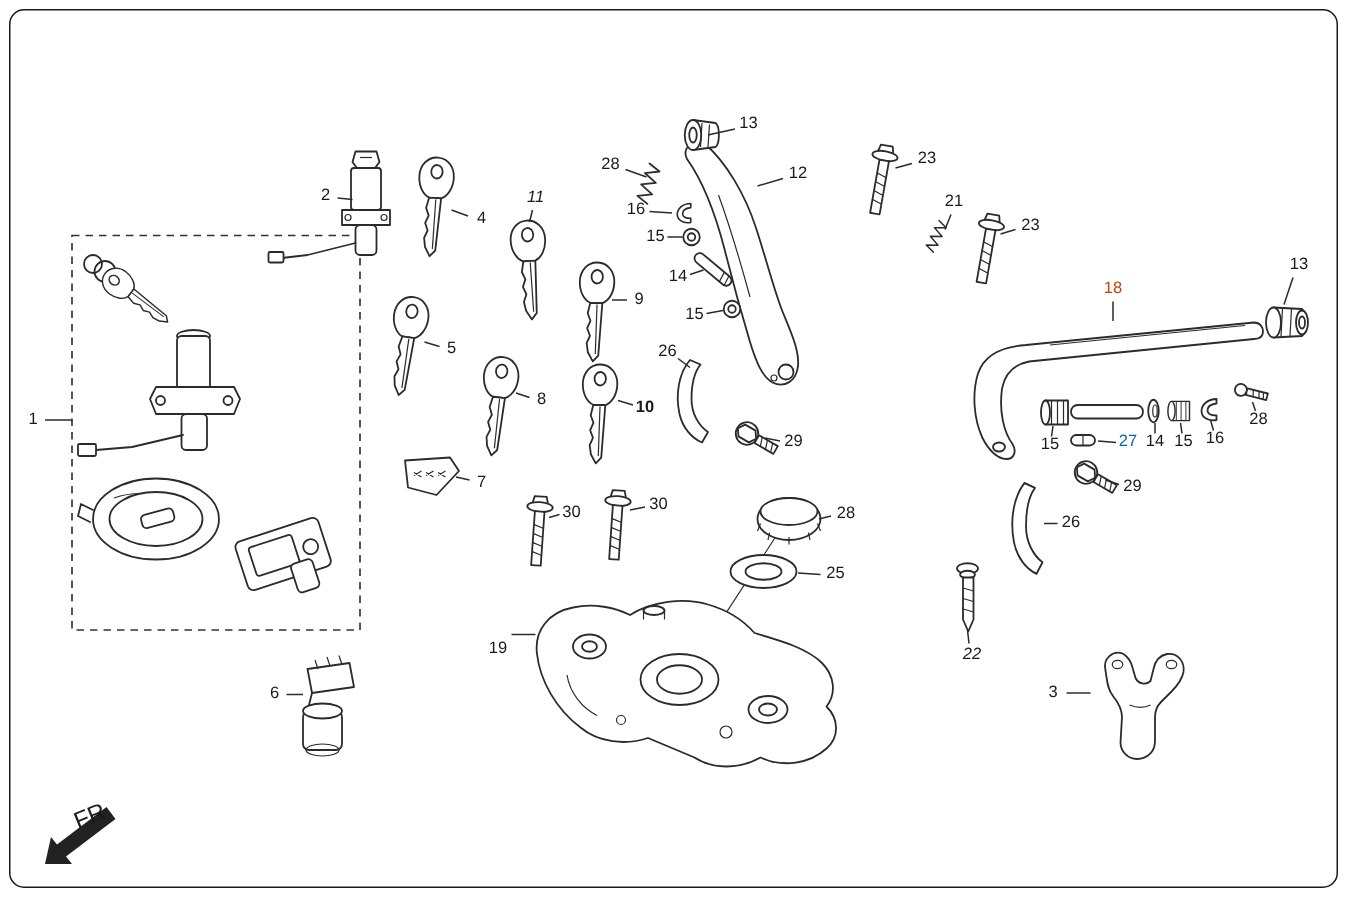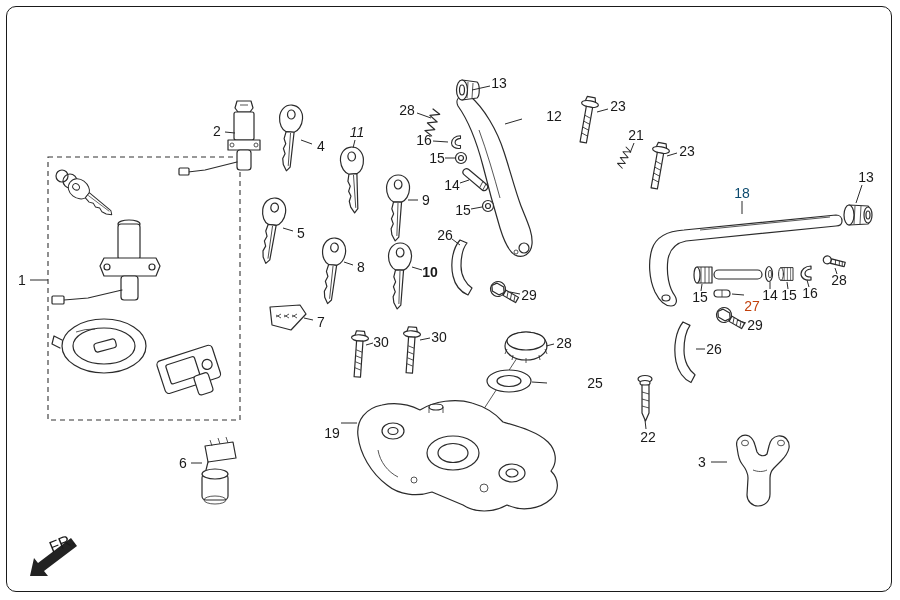--- a/index.html
+++ b/index.html
@@ -6,21 +6,21 @@
   #stage{position:relative;width:900px;height:600px;background:#fff;overflow:hidden;
          font-family:"Liberation Sans", sans-serif;}
   #frame{position:absolute;left:6px;top:6px;width:886px;height:586px;
          border:1.5px solid #1a1a1a;border-radius:10px;box-sizing:border-box;}
   #artwork{position:absolute;left:0;top:0;}
   .ln{fill:none;stroke:#2b2b2b;stroke-width:1.2;stroke-linecap:round;stroke-linejoin:round;}
   .fl{fill:#ffffff;stroke:#2b2b2b;stroke-width:1.2;stroke-linecap:round;stroke-linejoin:round;}
   .dk{fill:#222222;stroke:none;}
   .thin{fill:none;stroke:#2b2b2b;stroke-width:0.8;}
   .leader{stroke:#2b2b2b;stroke-width:1;}
-  .part-label{position:absolute;transform:translate(-50%,-50%);font-size:14px;color:#1a1a1a;
+  .part-label{position:absolute;transform:translate(-50%,-50%);font-size:11px;color:#1a1a1a;
               line-height:1;white-space:nowrap;}
   .frtext{font-size:16px;fill:#1a1a1a;}
 </style>
 </head>
 <body>
 
 <div id="stage">
   <div id="frame"></div>
 
   <svg id="artwork" width="900" height="600" viewBox="0 0 900 600">
@@ -277,51 +277,51 @@
         <line x1="341" y1="423" x2="357" y2="423" class="leader"></line>
         <line x1="646" y1="429" x2="645" y2="420" class="leader"></line>
         <line x1="191" y1="463" x2="202" y2="463" class="leader"></line>
         <line x1="711" y1="462" x2="727" y2="462" class="leader"></line>
       </g>
   </svg>
 
   <div id="label-layer">
       <div class="part-label" style="left: 499px; top: 83px; color: rgb(26, 26, 26);">13</div>
       <div class="part-label" style="left: 407px; top: 110px; color: rgb(26, 26, 26);">28</div>
-      <div class="part-label" style="left: 532px; top: 116px; color: rgb(26, 26, 26); margin-left: 22px;">12</div>
+      <div class="part-label" style="left: 532px; top: 116px; color: rgb(26, 26, 26);">12</div>
       <div class="part-label" style="left: 618px; top: 106px; color: rgb(26, 26, 26);">23</div>
       <div class="part-label" style="left: 217px; top: 131px; color: rgb(26, 26, 26);">2</div>
       <div class="part-label" style="left: 424px; top: 140px; color: rgb(26, 26, 26);">16</div>
       <div class="part-label" style="left: 636px; top: 135px; color: rgb(26, 26, 26);">21</div>
       <div class="part-label" style="left: 321px; top: 146px; color: rgb(26, 26, 26);">4</div>
       <div class="part-label" style="left: 357px; top: 132px; color: rgb(26, 26, 26); font-style: italic;">11</div>
       <div class="part-label" style="left: 437px; top: 158px; color: rgb(26, 26, 26);">15</div>
       <div class="part-label" style="left: 687px; top: 151px; color: rgb(26, 26, 26);">23</div>
       <div class="part-label" style="left: 452px; top: 185px; color: rgb(26, 26, 26);">14</div>
       <div class="part-label" style="left: 426px; top: 200px; color: rgb(26, 26, 26);">9</div>
-      <div class="part-label" style="left: 742px; top: 193px; color: #0c4a6e; text-align: center;">18</div>
+      <div class="part-label" style="left: 742px; top: 193px; color: #c2410c; text-align: center;">18</div>
       <div class="part-label" style="left: 866px; top: 177px; color: rgb(26, 26, 26);">13</div>
       <div class="part-label" style="left: 463px; top: 210px; color: rgb(26, 26, 26);">15</div>
       <div class="part-label" style="left: 301px; top: 233px; color: rgb(26, 26, 26);">5</div>
       <div class="part-label" style="left: 445px; top: 235px; color: rgb(26, 26, 26);">26</div>
       <div class="part-label" style="left: 361px; top: 267px; color: rgb(26, 26, 26);">8</div>
       <div class="part-label" style="left: 430px; top: 272px; color: rgb(26, 26, 26); font-weight: bold;">10</div>
       <div class="part-label" style="left: 22px; top: 280px; color: rgb(26, 26, 26);">1</div>
       <div class="part-label" style="left: 700px; top: 297px; color: rgb(26, 26, 26);">15</div>
-      <div class="part-label" style="left: 752px; top: 295px; color: #c2410c; margin-top: 11px;">27</div>
+      <div class="part-label" style="left: 752px; top: 295px; color: #0369a1;">27</div>
       <div class="part-label" style="left: 770px; top: 295px; color: rgb(26, 26, 26);">14</div>
       <div class="part-label" style="left: 789px; top: 295px; color: rgb(26, 26, 26);">15</div>
       <div class="part-label" style="left: 810px; top: 293px; color: rgb(26, 26, 26);">16</div>
       <div class="part-label" style="left: 839px; top: 280px; color: rgb(26, 26, 26);">28</div>
       <div class="part-label" style="left: 529px; top: 295px; color: rgb(26, 26, 26);">29</div>
       <div class="part-label" style="left: 321px; top: 322px; color: rgb(26, 26, 26);">7</div>
       <div class="part-label" style="left: 755px; top: 325px; color: rgb(26, 26, 26);">29</div>
       <div class="part-label" style="left: 381px; top: 342px; color: rgb(26, 26, 26);">30</div>
       <div class="part-label" style="left: 439px; top: 337px; color: rgb(26, 26, 26);">30</div>
       <div class="part-label" style="left: 564px; top: 343px; color: rgb(26, 26, 26);">28</div>
       <div class="part-label" style="left: 714px; top: 349px; color: rgb(26, 26, 26);">26</div>
-      <div class="part-label" style="left: 557px; top: 383px; color: rgb(26, 26, 26); margin-left: 38px;">25</div>
+      <div class="part-label" style="left: 557px; top: 383px; color: rgb(26, 26, 26);">25</div>
       <div class="part-label" style="left: 332px; top: 433px; color: rgb(26, 26, 26);">19</div>
-      <div class="part-label" style="left: 648px; top: 437px; color: rgb(26, 26, 26);">22</div>
+      <div class="part-label" style="left: 648px; top: 437px; color: rgb(26, 26, 26); font-style: italic;">22</div>
       <div class="part-label" style="left: 183px; top: 463px; color: rgb(26, 26, 26);">6</div>
       <div class="part-label" style="left: 702px; top: 462px; color: rgb(26, 26, 26);">3</div>
     </div>
 </div>
 
 </body></html>

